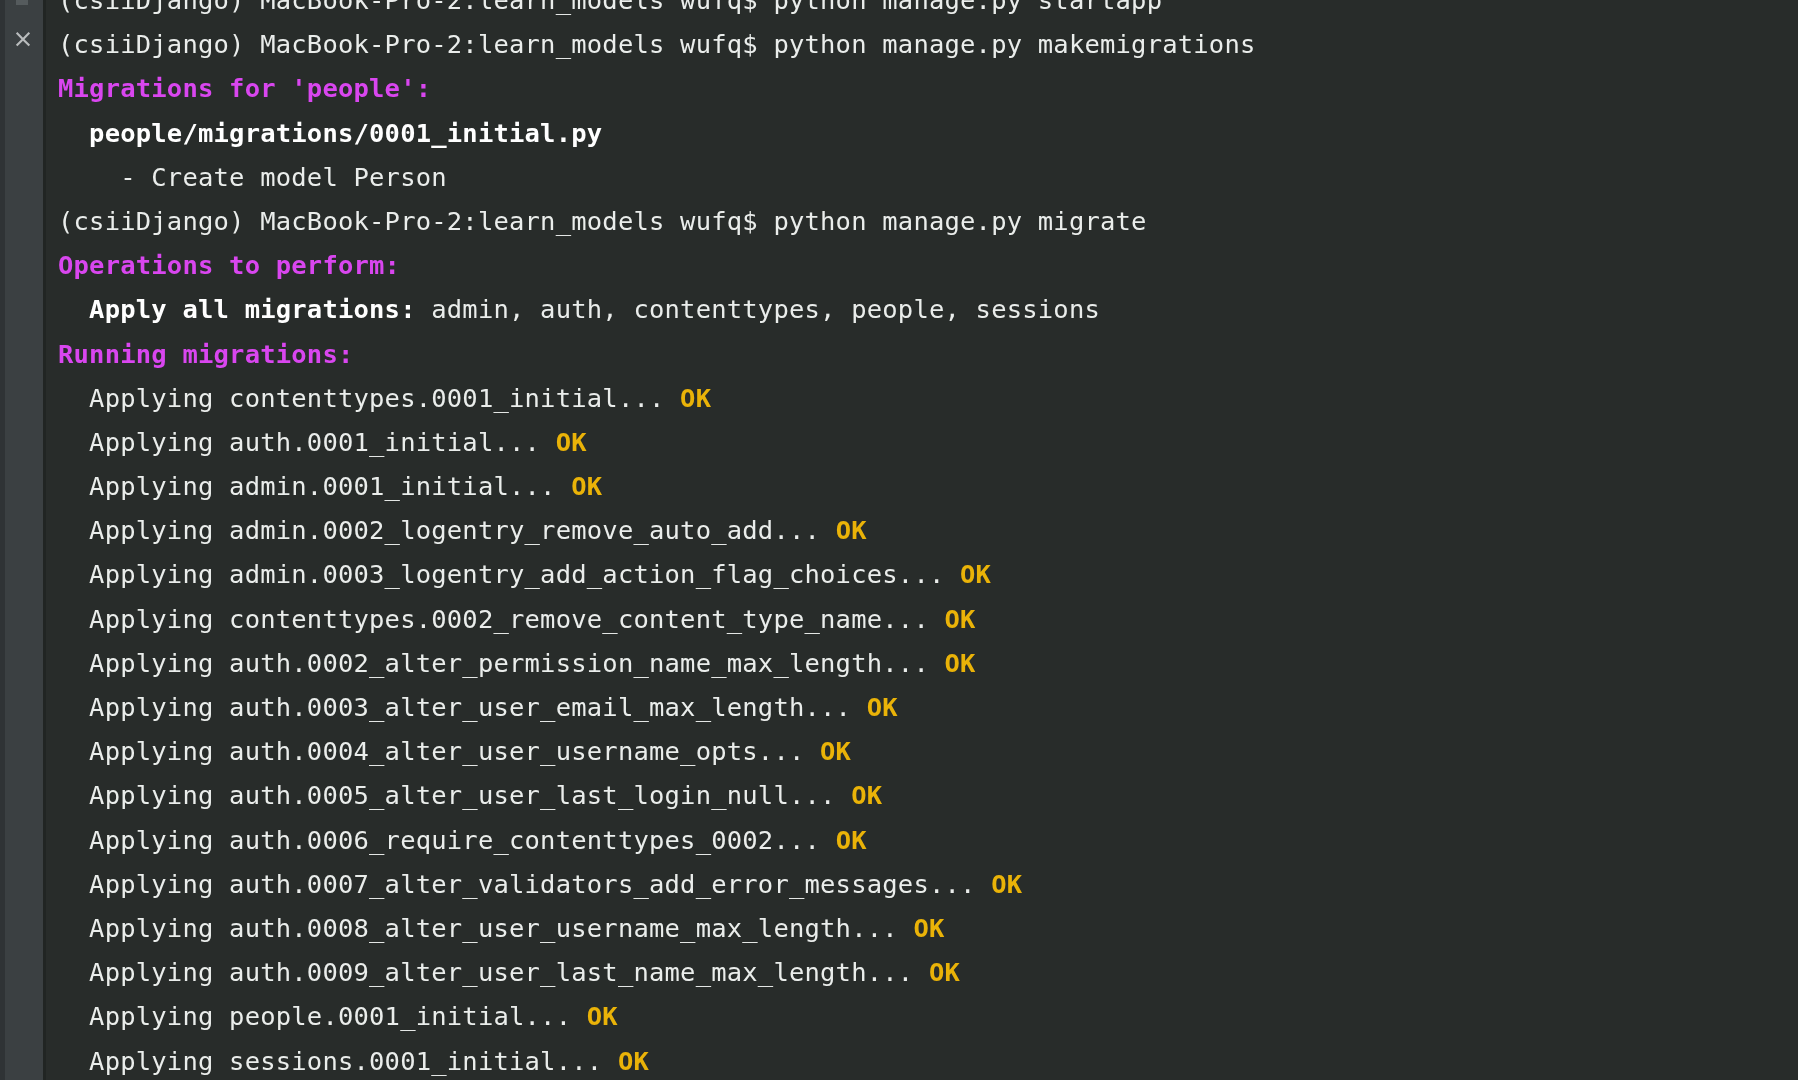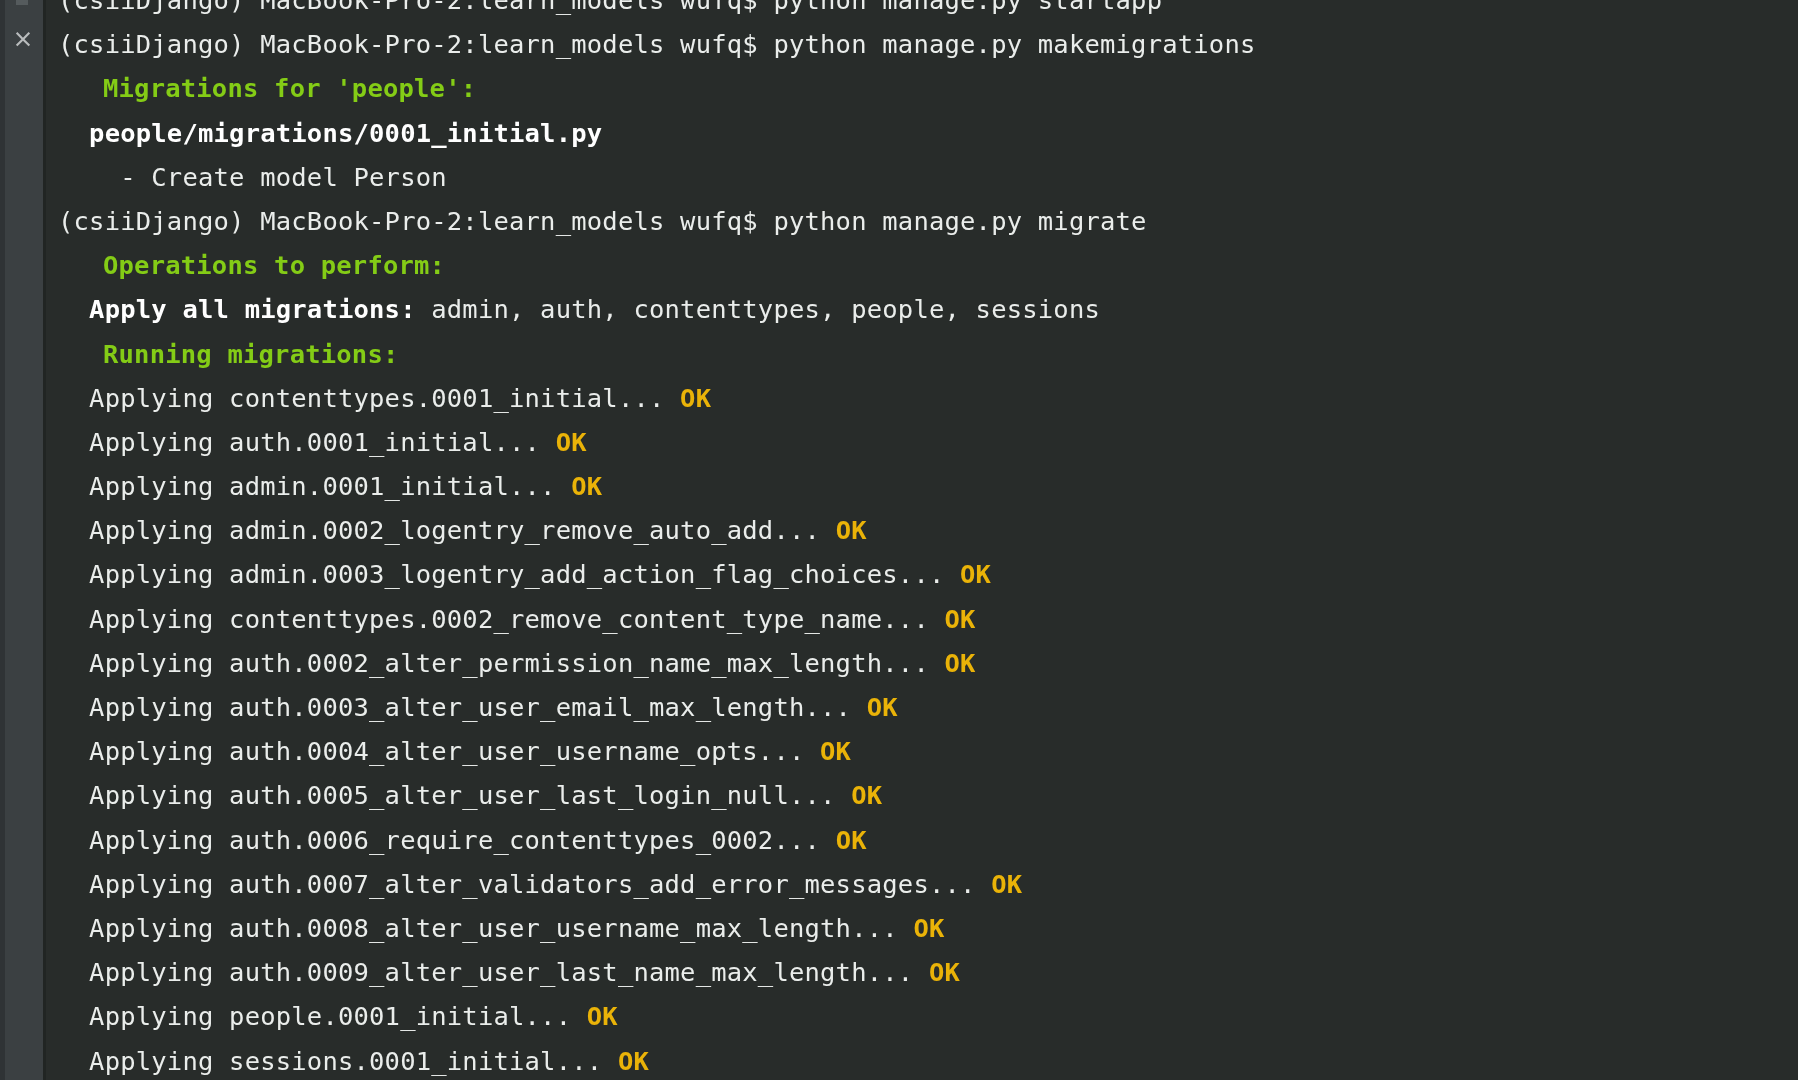--- a/index.html
+++ b/index.html
@@ -87,21 +87,21 @@
     white-space: pre;
     color: #e9ecea;
   }
 
   .line {
     height: 44.2px;
     white-space: pre;
   }
 
   .c-default { color: #eaedeb; }
-  .c-cyan    { color: #84cc16; font-weight: 700; margin-left: 45px; }
+  .c-cyan    { color: #d946ef; font-weight: 700; }
   .c-white-b { color: #ffffff; font-weight: 700; text-align: right; }
   .c-green   { color: #eab308; font-weight: 700; }
 
   
   .right-fill {
     position: absolute;
     top: 0; right: 0;
     width: 0px; height: 1080px;
   }
 </style>

